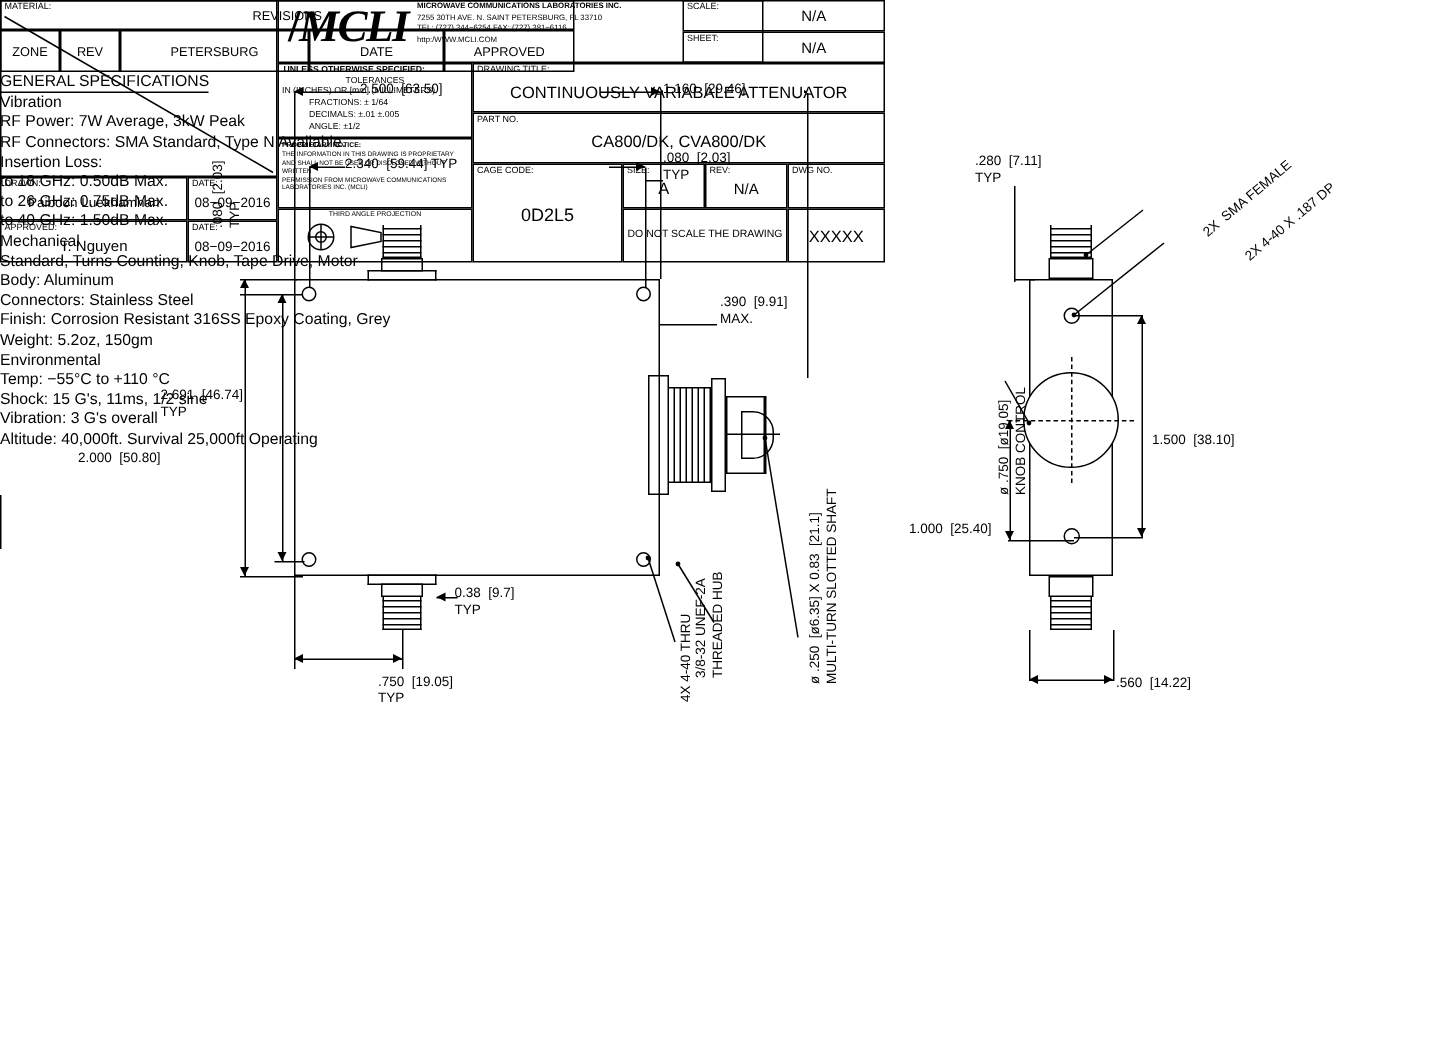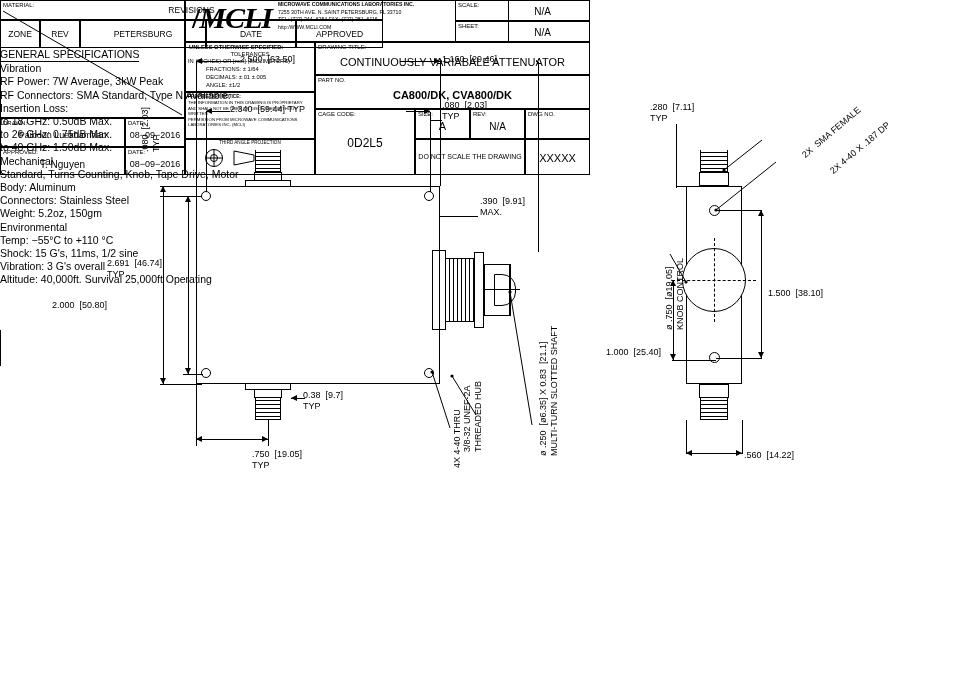--- a/index.html
+++ b/index.html
@@ -281,20 +281,21 @@
   <div>RF Power: 7W Average, 3kW Peak</div>
   <div>RF Connectors:   SMA Standard, Type N Available.</div>
   <div>Insertion Loss:</div>
   <div>to 18 GHz: 0.50dB Max.</div>
   <div>to 26 GHz: 0.75dB Max.</div>
   <div>to 40 GHz: 1.50dB Max.</div>
   <div>            Mechanical</div>
   <div>Standard, Turns Counting, Knob, Tape Drive, Motor</div>
   <div>       Body: Aluminum</div>
   <div>Connectors: Stainless Steel</div>
+  <div>  Finish: Corrosion Resistant 316SS Epoxy Coating, Grey</div>
   <div>   Weight: 5.2oz, 150gm</div>
   <div>            Environmental</div>
   <div>    Temp:  −55°C to +110 °C</div>
   <div>    Shock: 15 G's, 11ms, 1/2 sine</div>
   <div>Vibration: 3 G's overall</div>
   <div>   Altitude: 40,000ft. Survival   25,000ft Operating</div>
 </div>
 
 <div id="titleblock">
 
@@ -351,21 +352,21 @@
     <div style="position:absolute;left:20px;top:39px;font-size:5.8px;">ANGLE: ±1/2</div>
   </div>
 
   <div class="cell" style="left:315px;top:42px;width:275px;height:33px;">
     <div class="lbl">DRAWING TITLE:</div>
     <div class="val" style="top:13px;font-size:11px;">CONTINUOUSLY  VARIABALE  ATTENUATOR</div>
   </div>
 
   <div class="cell" style="left:315px;top:75px;width:275px;height:34px;">
     <div class="lbl">PART NO.</div>
-    <div class="val" style="top:13px;font-size:11px;font-weight:bold;">CA800/DK,  CVA800/DK</div>
+    <div class="val" style="top:13px;font-size:11px;">CA800/DK,  CVA800/DK</div>
   </div>
 
   <div class="cell" style="left:185px;top:92px;width:130px;height:47px;">
     <div style="position:absolute;left:2px;top:1px;font-size:4.6px;font-weight:bold;">PROPRIETARY NOTICE:</div>
     <div style="position:absolute;left:2px;top:7px;font-size:4.3px;line-height:5.6px;white-space:pre-line;">THE  INFORMATION  IN  THIS  DRAWING  IS  PROPRIETARY
 AND  SHALL  NOT  BE  USED  OR  DISCLOSED  WITHOUT  WRITTEN
 PERMISSION  FROM  MICROWAVE  COMMUNICATIONS
 LABORATORIES  INC.  (MCLI)</div>
   </div>
 

